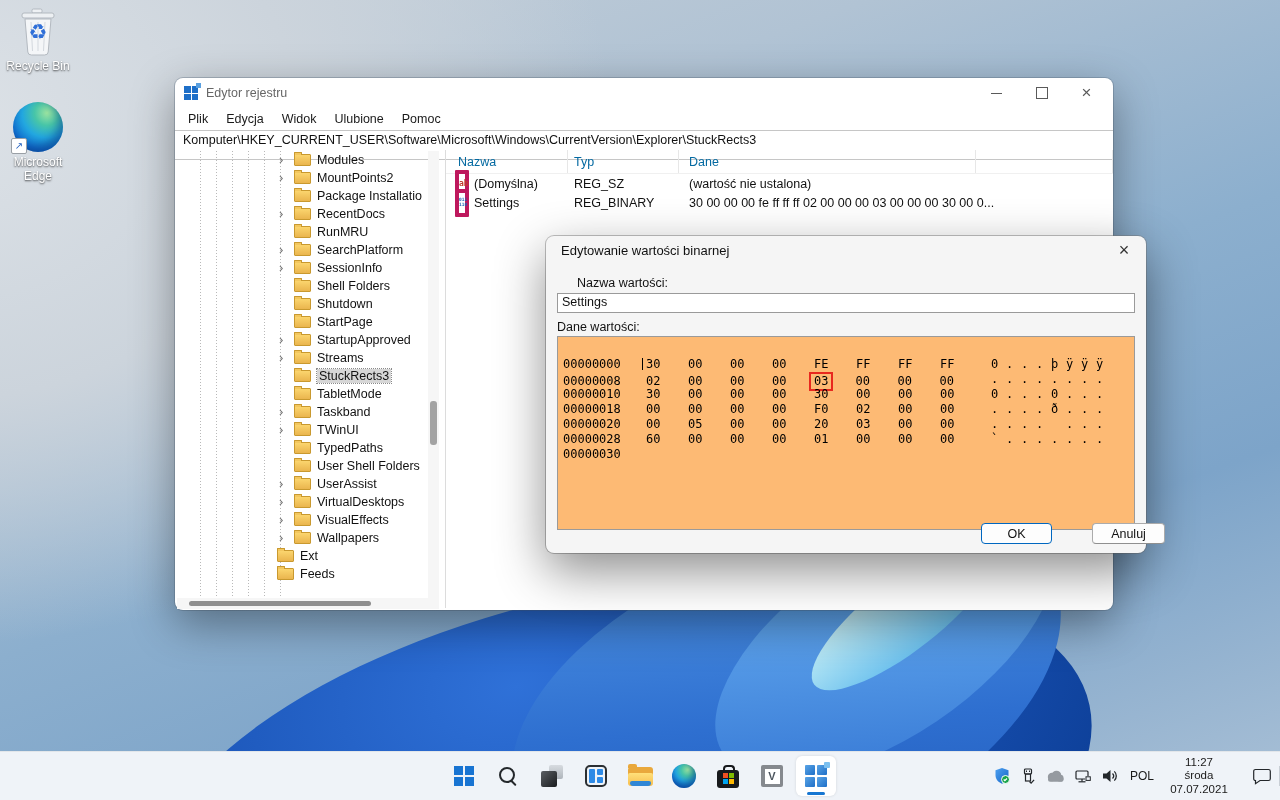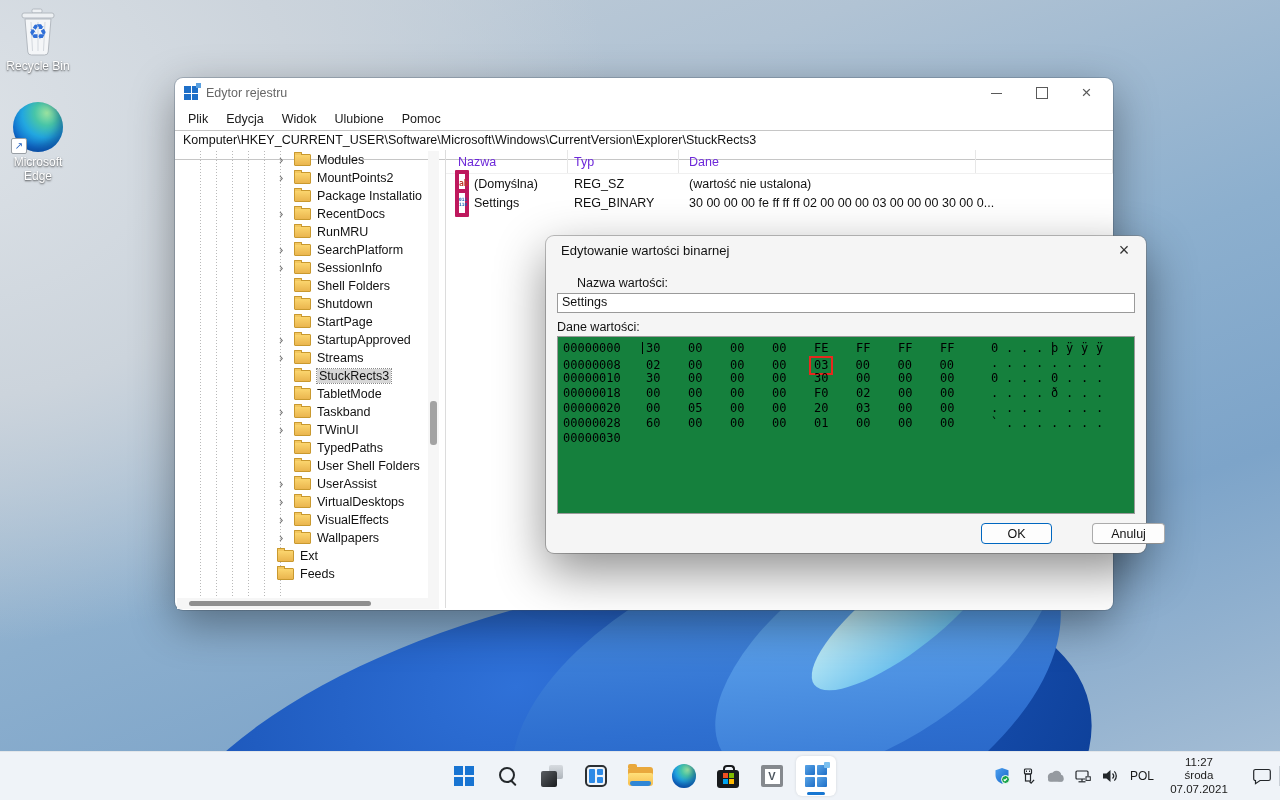--- a/index.html
+++ b/index.html
@@ -60,21 +60,21 @@
   .folder{position:relative;width:15px;height:10px;background:linear-gradient(#fbd56e,#eab54e);border:1px solid #c9992f;border-radius:1px;margin-right:6px;flex:none;}
   .folder::before{content:"";position:absolute;top:-3px;left:-1px;width:6px;height:2px;background:#f3c75f;border:1px solid #c9992f;border-bottom:none;border-radius:1px 1px 0 0;}
   .tlabel.sel{background:#d6d6d6;outline:1px dotted #8a8a8a;padding:0 2px;}
   
   #vscroll{left:253px;top:1px;width:11px;height:447px;background:#f6f6f6;}
   #vthumb{position:absolute;left:2px;top:250px;width:7px;height:44px;background:#a3a3a3;border-radius:3px;}
   #hscroll{left:2px;top:448px;width:262px;height:11px;background:#f6f6f6;}
   #hthumb{position:absolute;left:12px;top:3px;width:182px;height:5px;background:#8f8f8f;border-radius:3px;}
   
   #vpane{position:absolute;left:270px;right:0;top:0;bottom:0;border-left:1px solid #dcdcdc;}
-  .vhead{height:23px;display:flex;align-items:center;font-size:12.5px;color:#6d28d9;border-bottom:1px solid #f0f0f0;}
+  .vhead{height:23px;display:flex;align-items:center;font-size:12.5px;color:#0369a1;border-bottom:1px solid #f0f0f0;}
   .vhead .c{height:100%;display:flex;align-items:center;border-right:1px solid #e7e7e7;box-sizing:border-box;}
   .c1{width:122px;padding-left:12px;}
   .c2{width:111px;padding-left:6px;}
   .c3{width:297px;padding-left:10px;}
   .c4{flex:1;}
   .vrow{height:19px;display:flex;align-items:center;font-size:12.5px;color:#111;white-space:nowrap;}
   .vrow .name{width:122px;display:flex;align-items:center;box-sizing:border-box;}
   .vrow .typ{width:111px;padding-left:6px;box-sizing:border-box;}
   .vrow .dat{padding-left:10px;overflow:hidden;}
   .vicon{width:14px;height:28px;border:4px solid #be185d;border-radius:1px;margin:0 5px 0 9px;flex:none;display:grid;place-items:center;background:#fff;box-sizing:border-box;}
@@ -82,22 +82,22 @@
   .vicon.bin{color:#1a5fb4;font:bold 4.5px "DejaVu Sans Mono",monospace;line-height:4.5px;white-space:pre;}
   
   #dialog{left:546px;top:236px;width:600px;height:317px;background:#f5f5f5;border-radius:8px;
     box-shadow:0 18px 50px rgba(0,0,0,.45),0 0 0 1px rgba(120,120,120,.45);font-size:12.5px;color:#111;}
   .dtitle{height:28px;display:flex;align-items:center;padding-left:15px;font-size:13px;}
   .dclose{position:absolute;top:0;right:6px;width:32px;height:28px;display:grid;place-items:center;font-size:18px;color:#333;}
   .dlabel{position:absolute;left:11px;}
   #lbl-name{top:40px;margin-left:20px;}
   #lbl-data{top:84px;}
   #name-box{position:absolute;left:11px;right:11px;top:57px;height:17px;background:#fff;border:1px solid #9a9a9a;font-size:12.5px;padding:1px 4px 0;color:#111;}
-  #hexbox{position:absolute;left:11px;right:11px;top:100px;height:172px;background:#15803d;border:1px solid #9a9a9a;overflow:hidden;
-    font-family:"DejaVu Sans Mono","Liberation Mono",monospace;font-size:12px;color:#000;padding:4px 0 0 5px;}
+  #hexbox{position:absolute;left:11px;right:11px;top:100px;height:172px;background:#fdba74;border:1px solid #9a9a9a;overflow:hidden;
+    font-family:"DejaVu Sans Mono","Liberation Mono",monospace;font-size:12px;color:#000;padding:20px 0 0 5px;}
   .hrow{position:relative;height:15px;line-height:15px;white-space:nowrap;}
   .hoff{display:inline-block;width:83px;}
   .hbyte{display:inline-block;width:42px;}
   .hbyte.hl{width:auto;border:2px solid #e8281e;padding:0 3px;margin-left:-5px;margin-right:22px;box-sizing:content-box;}
   .caret{position:absolute;left:79px;top:1px;width:1px;height:12px;background:#000;}
   .hascii{position:absolute;left:428px;top:0;}
   .hch{display:inline-block;width:15px;}
   .dbtn{position:absolute;top:287px;height:21px;background:#fdfdfd;border-radius:4px;font-size:12.5px;color:#111;display:grid;place-items:center;box-sizing:border-box;}
   #btn-ok{left:435px;width:71px;border:1px solid #0067c0;}
   #btn-cancel{left:546px;width:73px;border:1px solid #ababab;border-bottom-color:#8f8f8f;}

